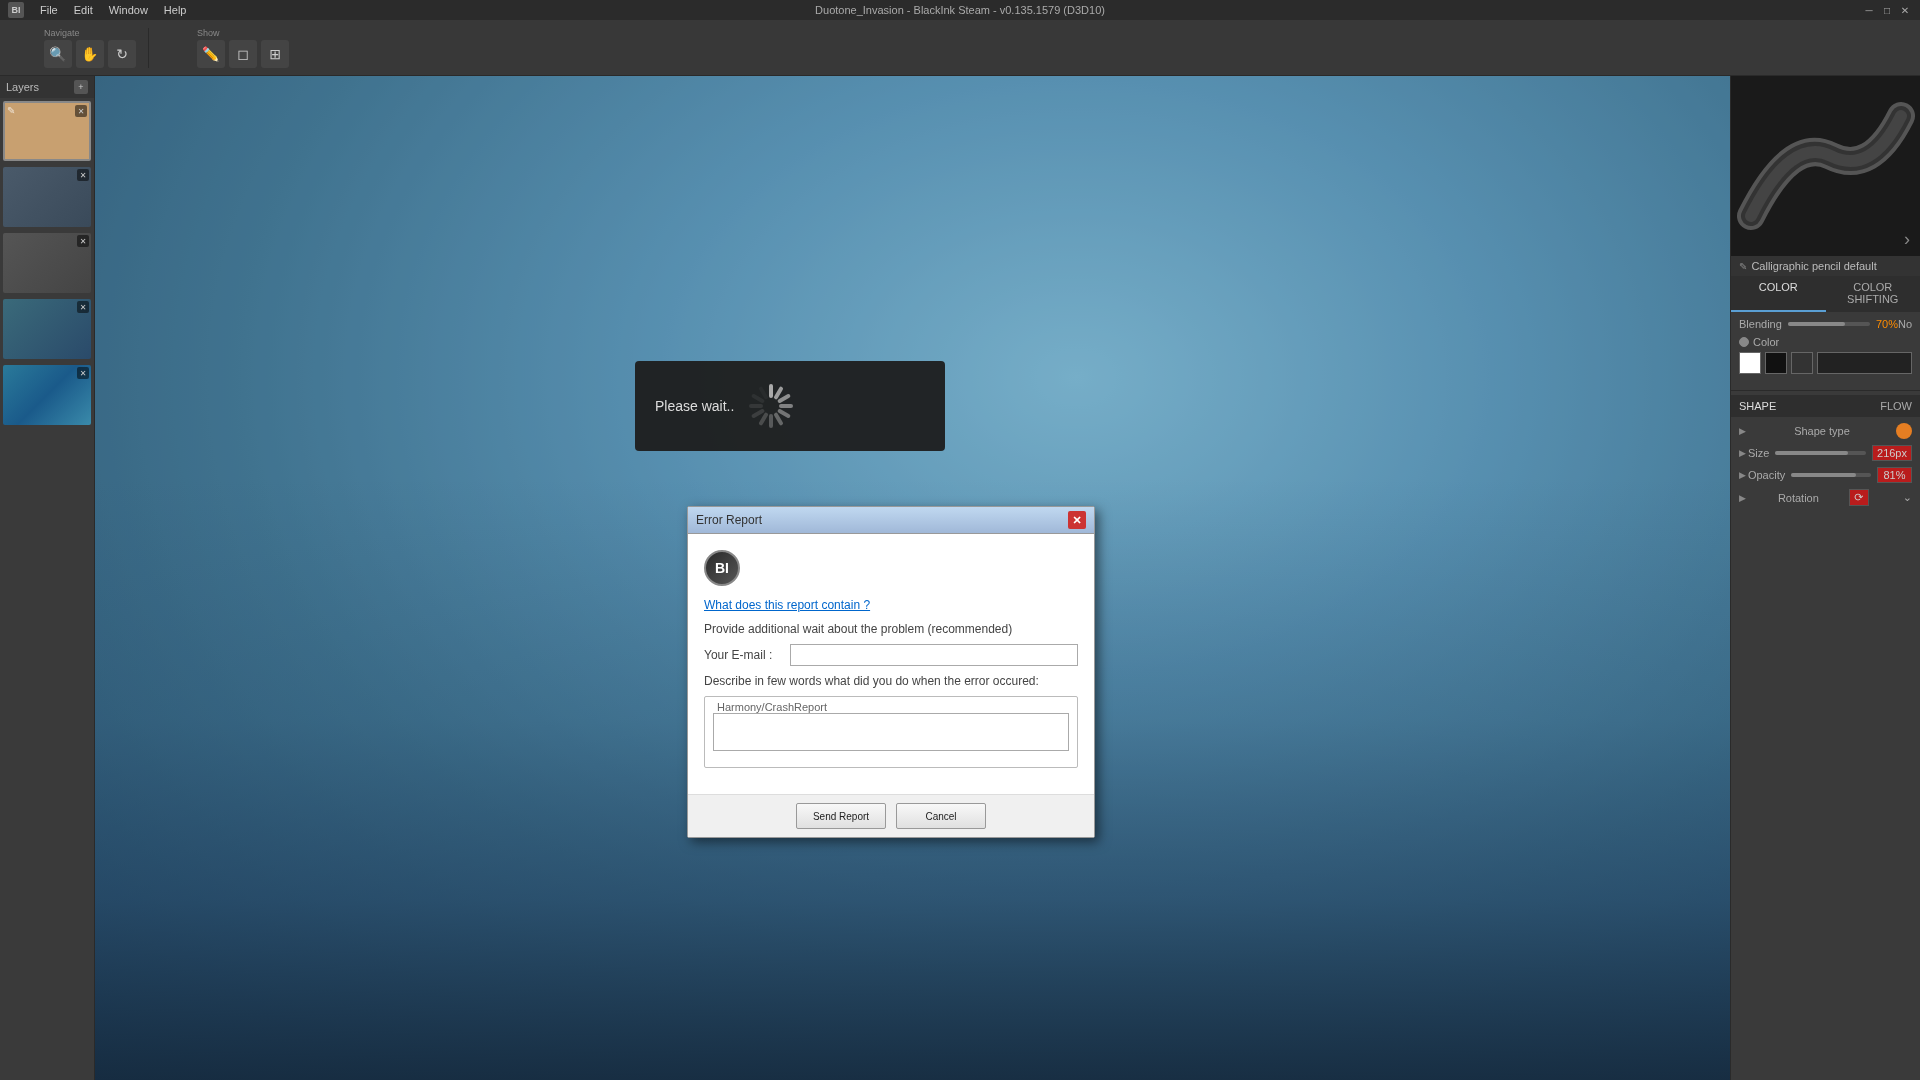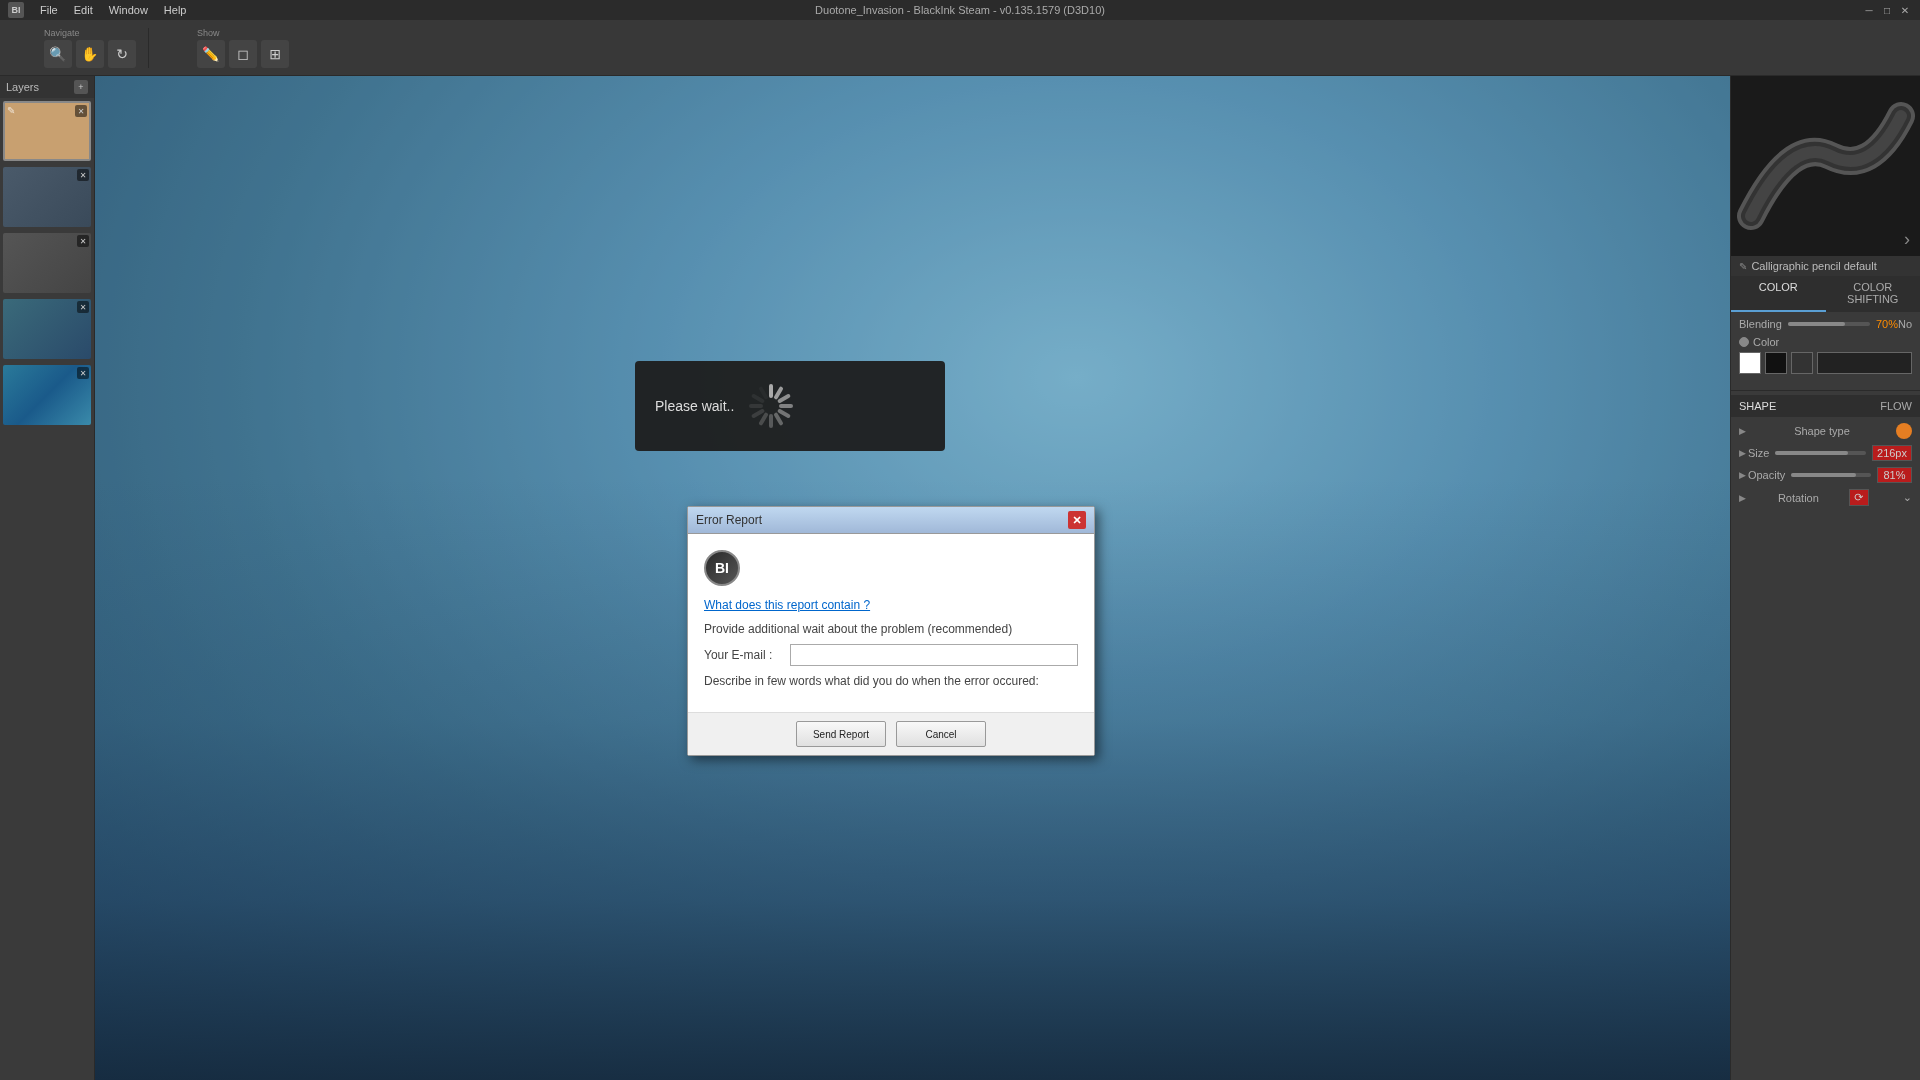--- a/index.html
+++ b/index.html
@@ -683,20 +683,26 @@
             <span>BI</span>
           </div>
         </div>
         <a class="dialog-link">What does this report contain ?</a>
         <div class="dialog-label">Provide additional wait about the problem (recommended)</div>
         <div class="dialog-field-row">
           <label class="dialog-field-label">Your E-mail :</label>
           <input type="text" class="dialog-input" style="">
         </div>
         <div class="dialog-label">Describe in few words what did you do when the error occured:</div>
+        <div class="dialog-fieldset">
+          <fieldset style="border:none; padding:0; margin:0;">
+            <legend class="dialog-fieldset-legend">Harmony/CrashReport</legend>
+            <textarea class="dialog-textarea" style=""></textarea>
+          </fieldset>
+        </div>
       </div>
       <div class="dialog-buttons">
         <button class="dialog-btn">Send Report</button>
         <button class="dialog-btn">Cancel</button>
       </div>
     </div>
 
   </div>
 
   <div class="sidebar-right">

